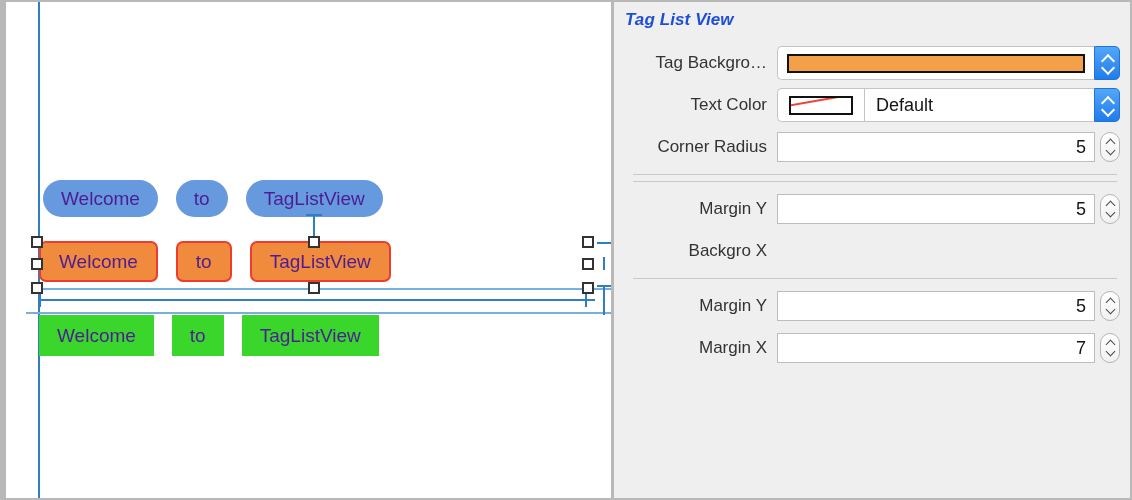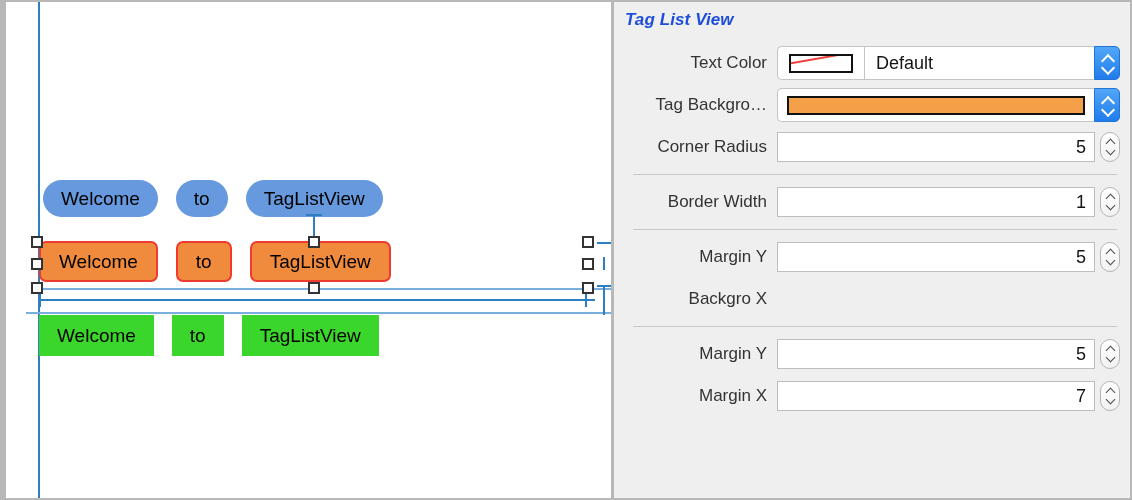--- a/index.html
+++ b/index.html
@@ -41,21 +41,21 @@
   
   .tag-row {
     position: absolute;
     display: flex;
     align-items: center;
   }
   .tag {
     display: flex;
     align-items: center;
     justify-content: center;
-    color: #000000;
+    color: #4c1d95;
     font-size: 19px;
     line-height: 1;
     box-sizing: border-box;
     white-space: nowrap;
   }
   .tag.blue   { background: #6699dd; border-radius: 999px; height: 37px; padding: 0 18px; }
   .tag.orange { background: #f08a3c; border: 2px solid #ee3b2f; border-radius: 7px; height: 41px; padding: 0 18px; }
   .tag.green  { background: #3bd62b; border-radius: 0px; height: 41px; padding: 0 18px; }
 
   .row-blue   { left: 37px; top: 178px; gap: 18px; }
@@ -314,79 +314,69 @@
       <div class="handle" style="left:576px; top:256px;"></div>
       <div class="handle" style="left:576px; top:280px;"></div>
 
     </div>
   </div>
 
   <div class="inspector">
     <div class="insp-title">Tag List View</div>
 
     <div class="insp-rows">
+
+      <div class="row">
+        <div class="row-label">Tag Backgro…</div>
+        <div class="row-ctrl">
+          <div class="combo">
+            <div class="combo-body">
+              <div class="colorbar-cell">
+                <div class="colorbar" style="background:#f3a049;"></div>
+              </div>
+            </div>
+            <div class="combo-arrows">
+              <span class="wchev up"></span>
+              <span class="wchev down"></span>
+            </div>
+          </div>
+        </div>
+      </div>
 
       <div class="row">
         <div class="row-label">Text Color</div>
         <div class="row-ctrl">
           <div class="combo">
             <div class="combo-body">
               <div class="swatch-cell">
                 <div class="swatch-nocolor"></div>
               </div>
               <div class="combo-value">Default</div>
             </div>
             <div class="combo-arrows">
               <span class="wchev up"></span>
               <span class="wchev down"></span>
             </div>
           </div>
         </div>
       </div>
 
       <div class="row">
-        <div class="row-label">Tag Backgro…</div>
-        <div class="row-ctrl">
-          <div class="combo">
-            <div class="combo-body">
-              <div class="colorbar-cell">
-                <div class="colorbar" style="background:#f3a049;"></div>
-              </div>
-            </div>
-            <div class="combo-arrows">
-              <span class="wchev up"></span>
-              <span class="wchev down"></span>
-            </div>
-          </div>
-        </div>
-      </div>
-
-      <div class="row">
         <div class="row-label">Corner Radius</div>
         <div class="row-ctrl">
           <div class="numfield">5</div>
           <div class="stepper">
             <span class="chev up"></span>
             <span class="chev down"></span>
           </div>
         </div>
       </div>
 
       <div class="separator"></div>
 
-      <div class="row">
-        <div class="row-label">Border Width</div>
-        <div class="row-ctrl">
-          <div class="numfield">1</div>
-          <div class="stepper">
-            <span class="chev up"></span>
-            <span class="chev down"></span>
-          </div>
-        </div>
-      </div>
 
 
       <div class="separator"></div>
 
       <div class="row">
         <div class="row-label">Margin Y</div>
         <div class="row-ctrl">
           <div class="numfield">5</div>
           <div class="stepper">
             <span class="chev up"></span>

